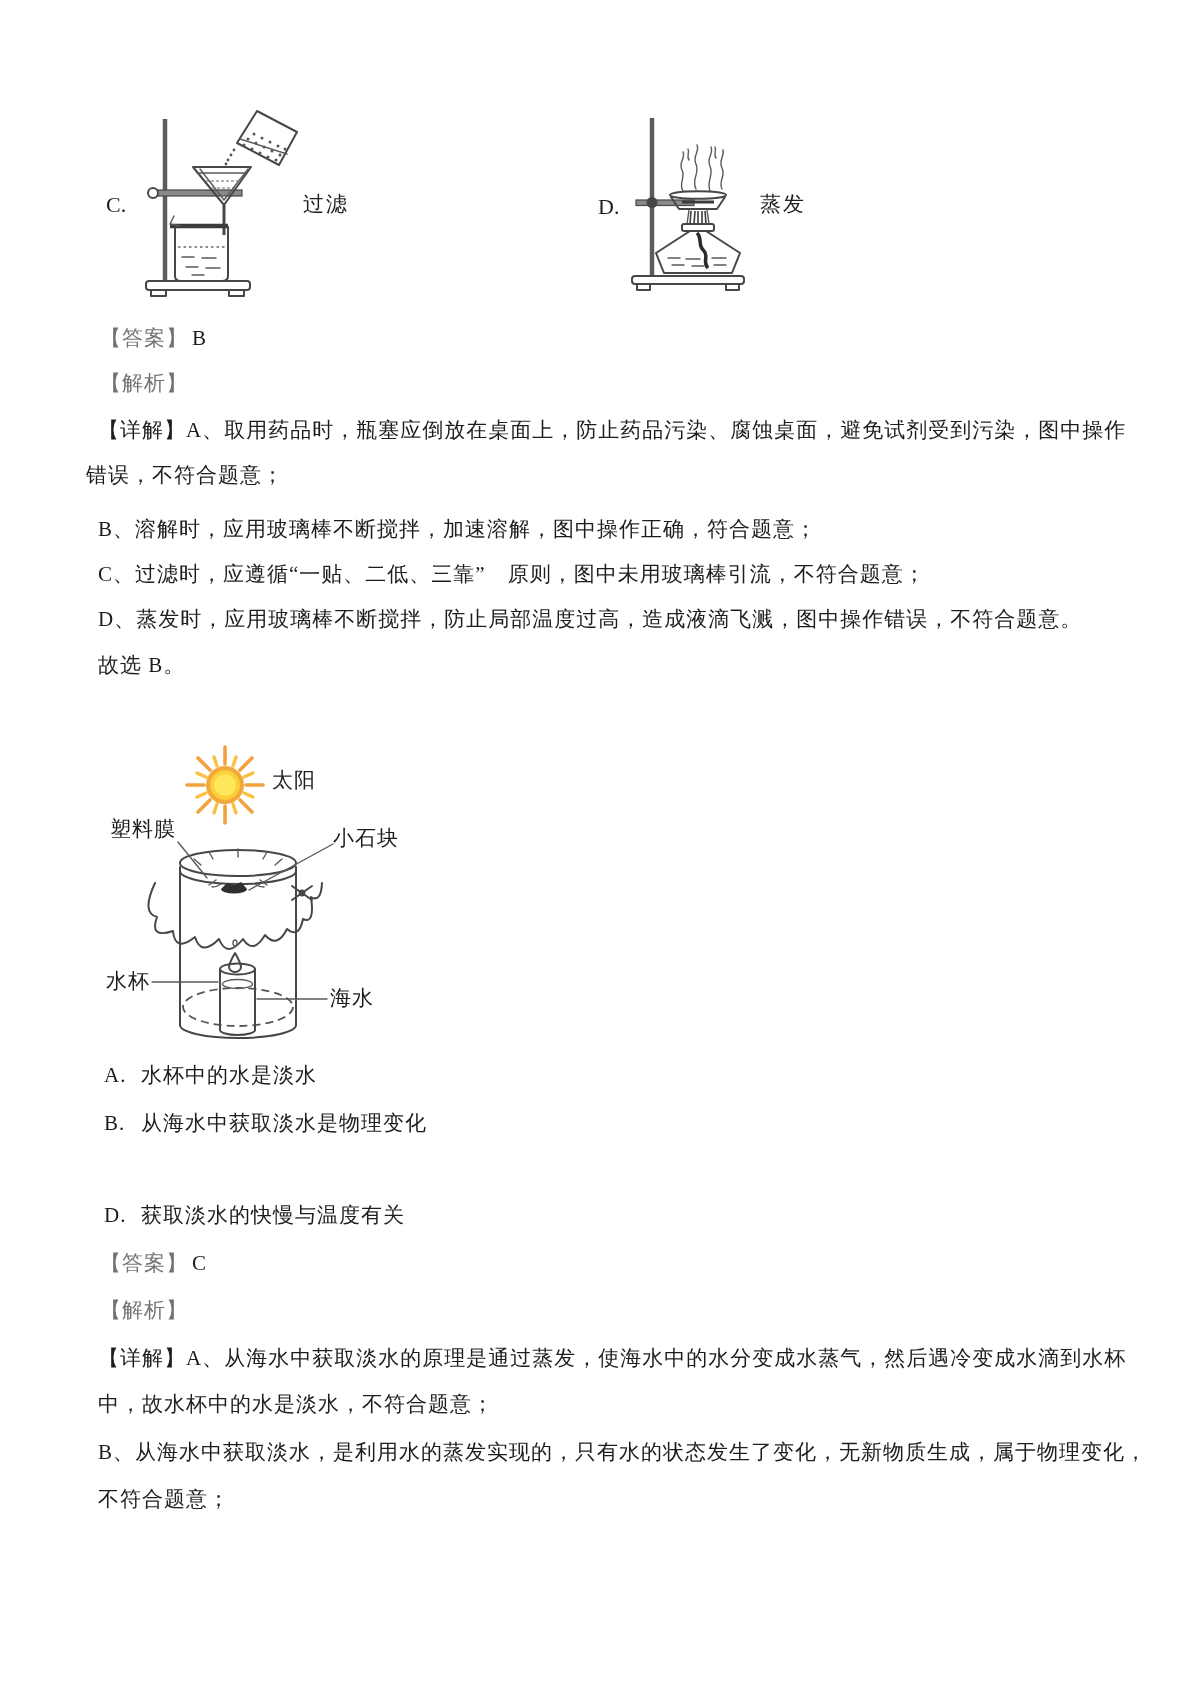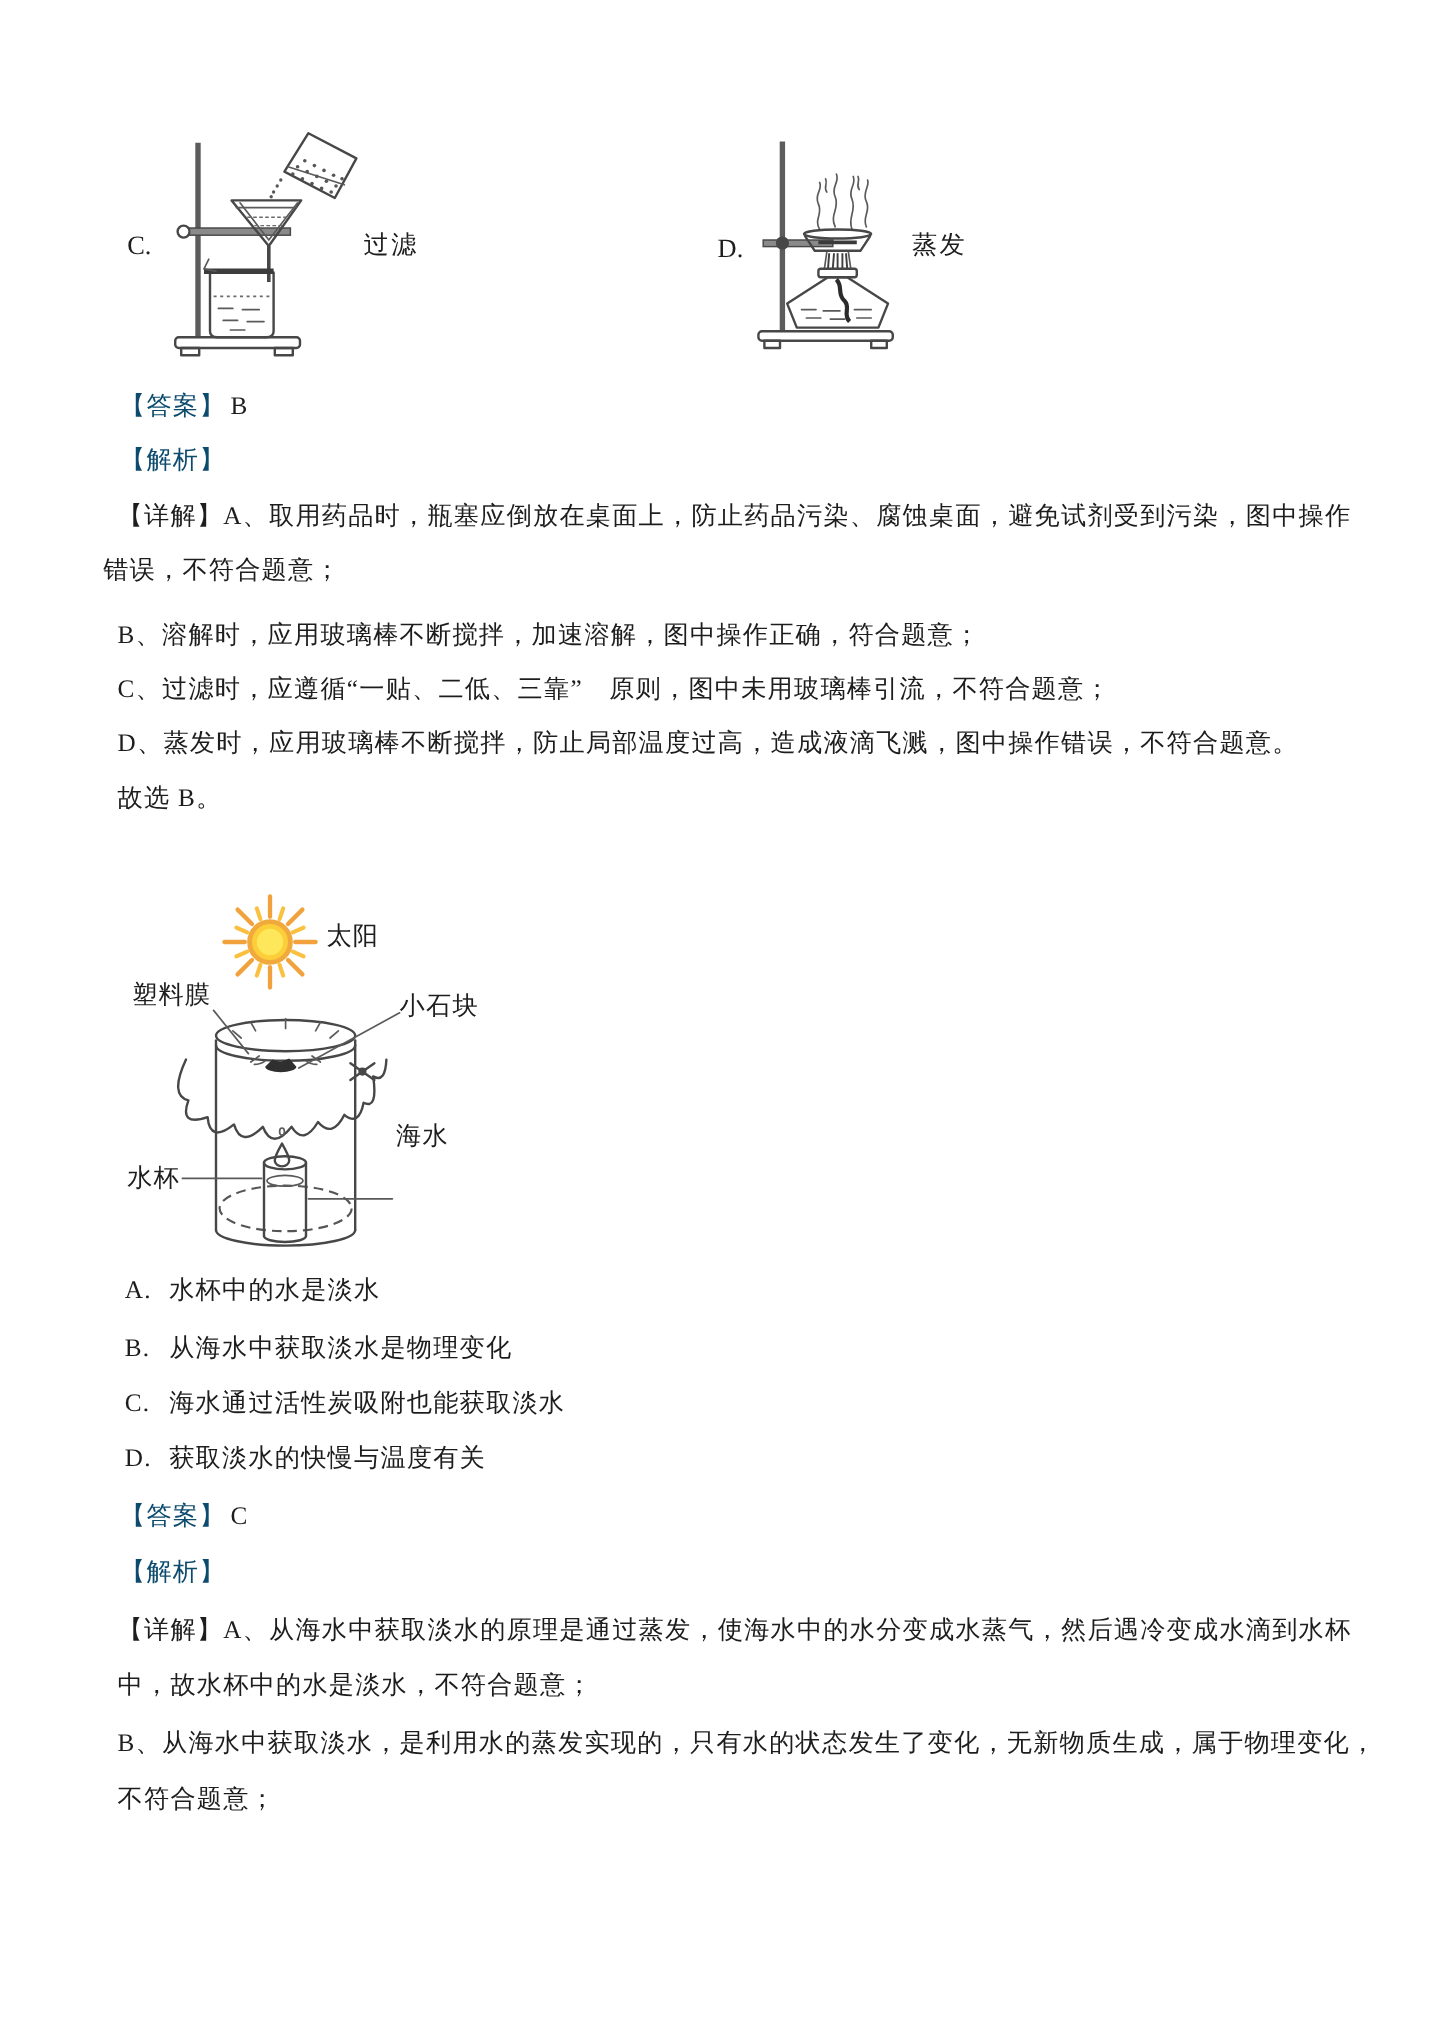--- a/index.html
+++ b/index.html
@@ -1,21 +1,21 @@
 <!DOCTYPE html>
 <html><head>
 <meta charset="utf-8">
 <style>
   html,body { margin:0; padding:0; background:#ffffff; }
   .page {
     position:relative; width:1200px; height:1698px; background:#ffffff;
     font-family:"Liberation Serif", serif; color:#1d1d1d; overflow:hidden;
   }
   .line { position:absolute; font-size:21px; letter-spacing:1px; line-height:27px; white-space:pre; }
-  .blue { color:#0c4a6e; }
+  .blue { color:#737373; }
   .ans-val { margin-left:4px; }
   .opt-letter { display:inline-block; width:37px; }
   .fig-letter { position:absolute; font-size:22px; }
   .fig-caption { position:absolute; font-size:21px; letter-spacing:2px; }
   .fig-label { position:absolute; font-size:21px; letter-spacing:1px; }
   svg { position:absolute; overflow:visible; }
   .stroke { fill:none; stroke:#474747; stroke-width:2; stroke-linecap:round; stroke-linejoin:round; }
   .thin { fill:none; stroke:#5a5a5a; stroke-width:1.4; stroke-linecap:round; }
 </style>
 </head>
@@ -210,25 +210,24 @@
     <line x1="83" y1="105" x2="112" y2="141" class="thin"></line>
     <line x1="238" y1="107" x2="154" y2="153" class="thin"></line>
     <line x1="57" y1="245" x2="123" y2="245" class="thin"></line>
     <line x1="232" y1="262" x2="162" y2="262" class="thin"></line>
   </svg>
 
   <div class="fig-label" style="left:272px;top:766px">太阳</div>
   <div class="fig-label" style="left:110px;top:815px">塑料膜</div>
   <div class="fig-label" style="left:333px;top:824px">小石块</div>
   <div class="fig-label" style="left:106px;top:967px">水杯</div>
-  <div class="fig-label" style="left:330px;top:932px">海水</div>
+  <div class="fig-label" style="left:330px;top:984px">海水</div>
 
   <div class="line" style="left:104px;top:1062px"><span class="opt-letter">A.</span><span>水杯中的水是淡水</span></div>
   <div class="line" style="left:104px;top:1110px"><span class="opt-letter">B.</span><span>从海水中获取淡水是物理变化</span></div>
-  <div class="line" style="left:104px;top:1156px"><span class="opt-letter">C.</span><span>海水通过活性炭吸附也能获取淡水</span></div>
   <div class="line" style="left:104px;top:1202px"><span class="opt-letter">D.</span><span>获取淡水的快慢与温度有关</span></div>
 
   <div class="line" style="left:100px;top:1250px"><span class="blue">【答案】</span><span class="ans-val">C</span></div>
   <div class="line blue" style="left:100px;top:1297px">【解析】</div>
 
   <div class="line" style="left:98px;top:1345px">【详解】A、从海水中获取淡水的原理是通过蒸发，使海水中的水分变成水蒸气，然后遇冷变成水滴到水杯</div>
   <div class="line" style="left:98px;top:1391px">中，故水杯中的水是淡水，不符合题意；</div>
   <div class="line" style="left:98px;top:1439px">B、从海水中获取淡水，是利用水的蒸发实现的，只有水的状态发生了变化，无新物质生成，属于物理变化，</div>
   <div class="line" style="left:98px;top:1486px">不符合题意；</div>
 

